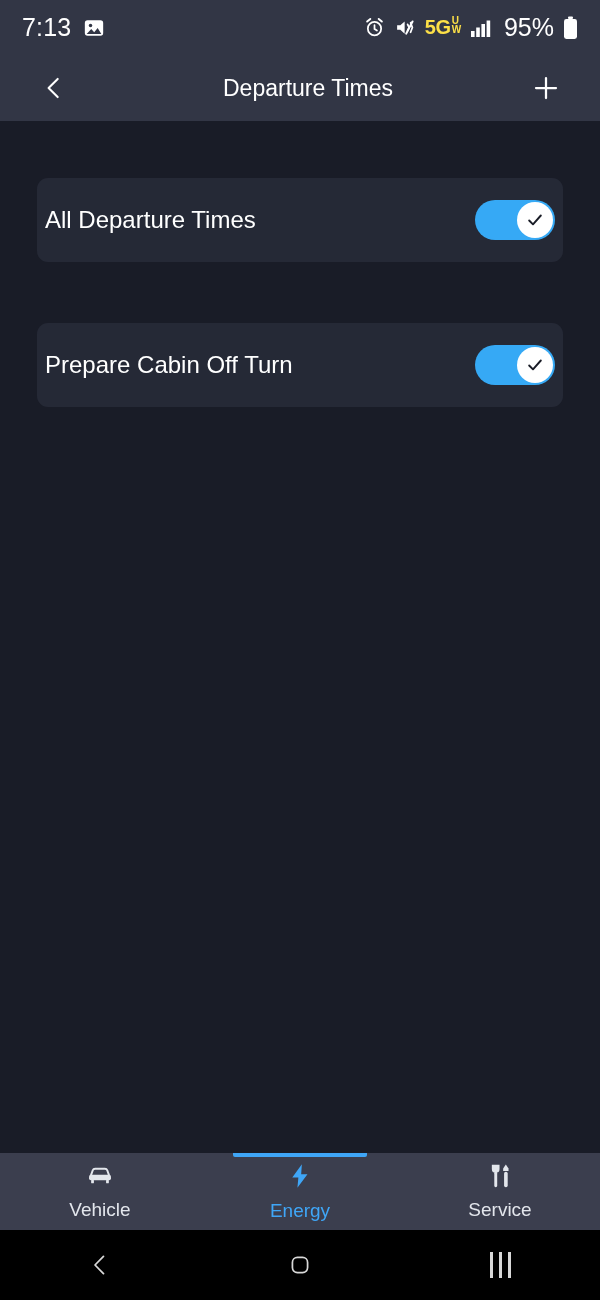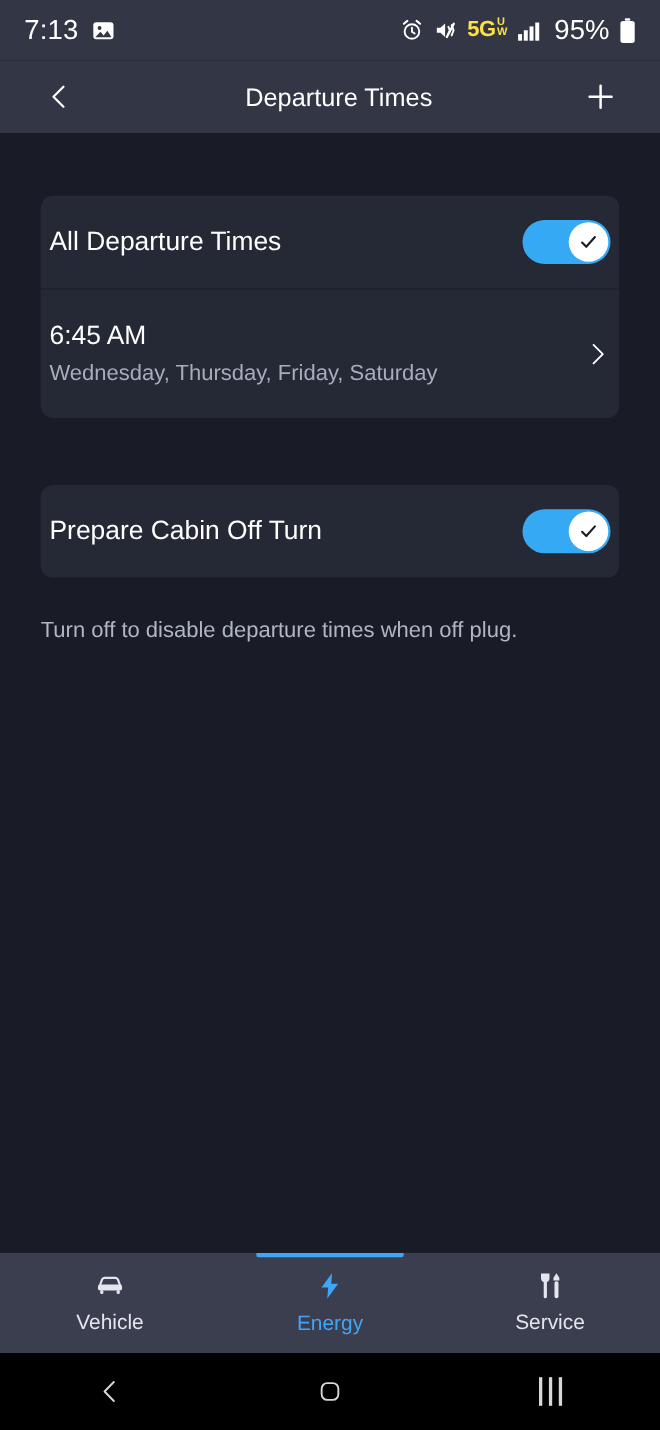--- a/index.html
+++ b/index.html
@@ -112,21 +112,21 @@
   .chevron { flex:0 0 auto; margin-left:14px; display:flex; cursor:pointer; }
 
   #footer-note {
     color:#b0b6c3; font-size:20px;
     margin-top:35px; padding:0 0 0 0;
     line-height:1.3;
   }
 
   
   #tab-bar {
-    height:91px; background:#3b3e4e;
+    height:77px; background:#3b3e4e;
     display:flex; flex:0 0 auto;
   }
   .tab {
     flex:1 1 0; position:relative;
     display:flex; flex-direction:column;
     align-items:center; justify-content:center;
     gap:9px; cursor:pointer;
   }
   .tab-indicator {
     position:absolute; top:0; left:50%;
@@ -234,51 +234,39 @@
         </div>
         <div class="toggle">
           <div class="knob">
             <svg width="20" height="20" viewBox="0 0 24 24">
               <path d="M5 12.6l4.6 4.6L19 6.6" fill="none" stroke="#1a1d27" stroke-width="2.3" stroke-linecap="round" stroke-linejoin="round"></path>
             </svg>
           </div>
         </div>
       </div>
 
-      <div class="row tall row-divider">
-        <div class="row-text">
-          <div class="row-title">6:45 AM</div>
-          <div class="row-sub">Wednesday, Thursday, Friday, Saturday</div>
-        </div>
-        <div class="chevron">
-          <svg width="24" height="24" viewBox="0 0 24 24">
-            <path d="M8.6 3.6L17 12l-8.4 8.4" fill="none" stroke="#ffffff" stroke-width="1.7" stroke-linecap="round" stroke-linejoin="round"></path>
-          </svg>
-        </div>
-      </div>
     </div>
 
     <div class="card" id="card-settings">
 
       <div class="row">
         <div class="row-text">
           <div class="row-title">Prepare Cabin Off Turn</div>
         </div>
         <div class="toggle">
           <div class="knob">
             <svg width="20" height="20" viewBox="0 0 24 24">
               <path d="M5 12.6l4.6 4.6L19 6.6" fill="none" stroke="#1a1d27" stroke-width="2.3" stroke-linecap="round" stroke-linejoin="round"></path>
             </svg>
           </div>
         </div>
       </div>
 
     </div>
 
-    <div id="footer-note">Turn off to disable departure times when off plug.</div>
   </div>
 
   <div id="tab-bar">
 
     <div class="tab">
       <svg width="28" height="28" viewBox="0 0 24 24">
         <path d="M4.3 11.2l1.5-4.1A2.1 2.1 0 0 1 7.8 5.7h8.4a2.1 2.1 0 0 1 2 1.4l1.5 4.1" fill="none" stroke="#e3e6ec" stroke-width="1.7" stroke-linecap="round"></path>
         <rect x="2.6" y="11" width="18.8" height="4.6" rx="1.6" fill="#e3e6ec"></rect>
         <rect x="4.4" y="15.3" width="2.4" height="3" rx="0.8" fill="#e3e6ec"></rect>
         <rect x="17.2" y="15.3" width="2.4" height="3" rx="0.8" fill="#e3e6ec"></rect>

